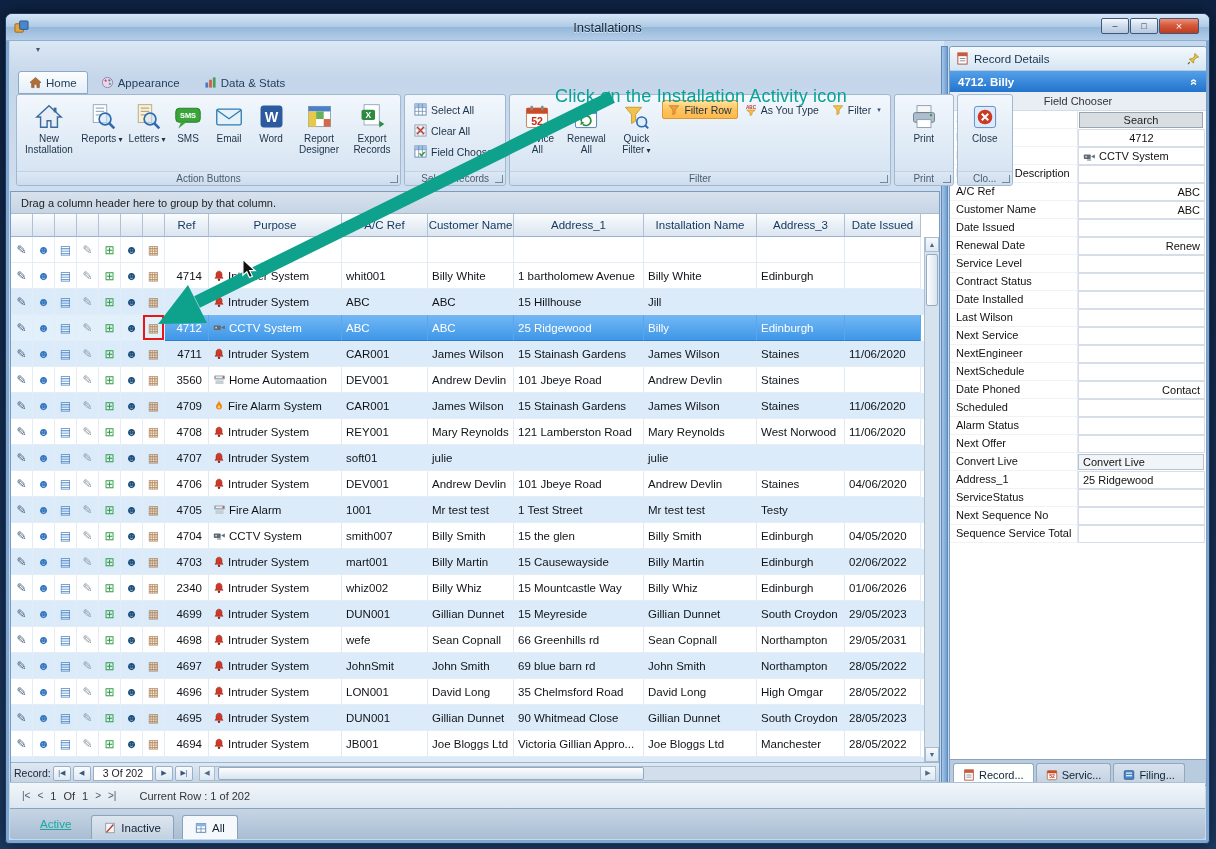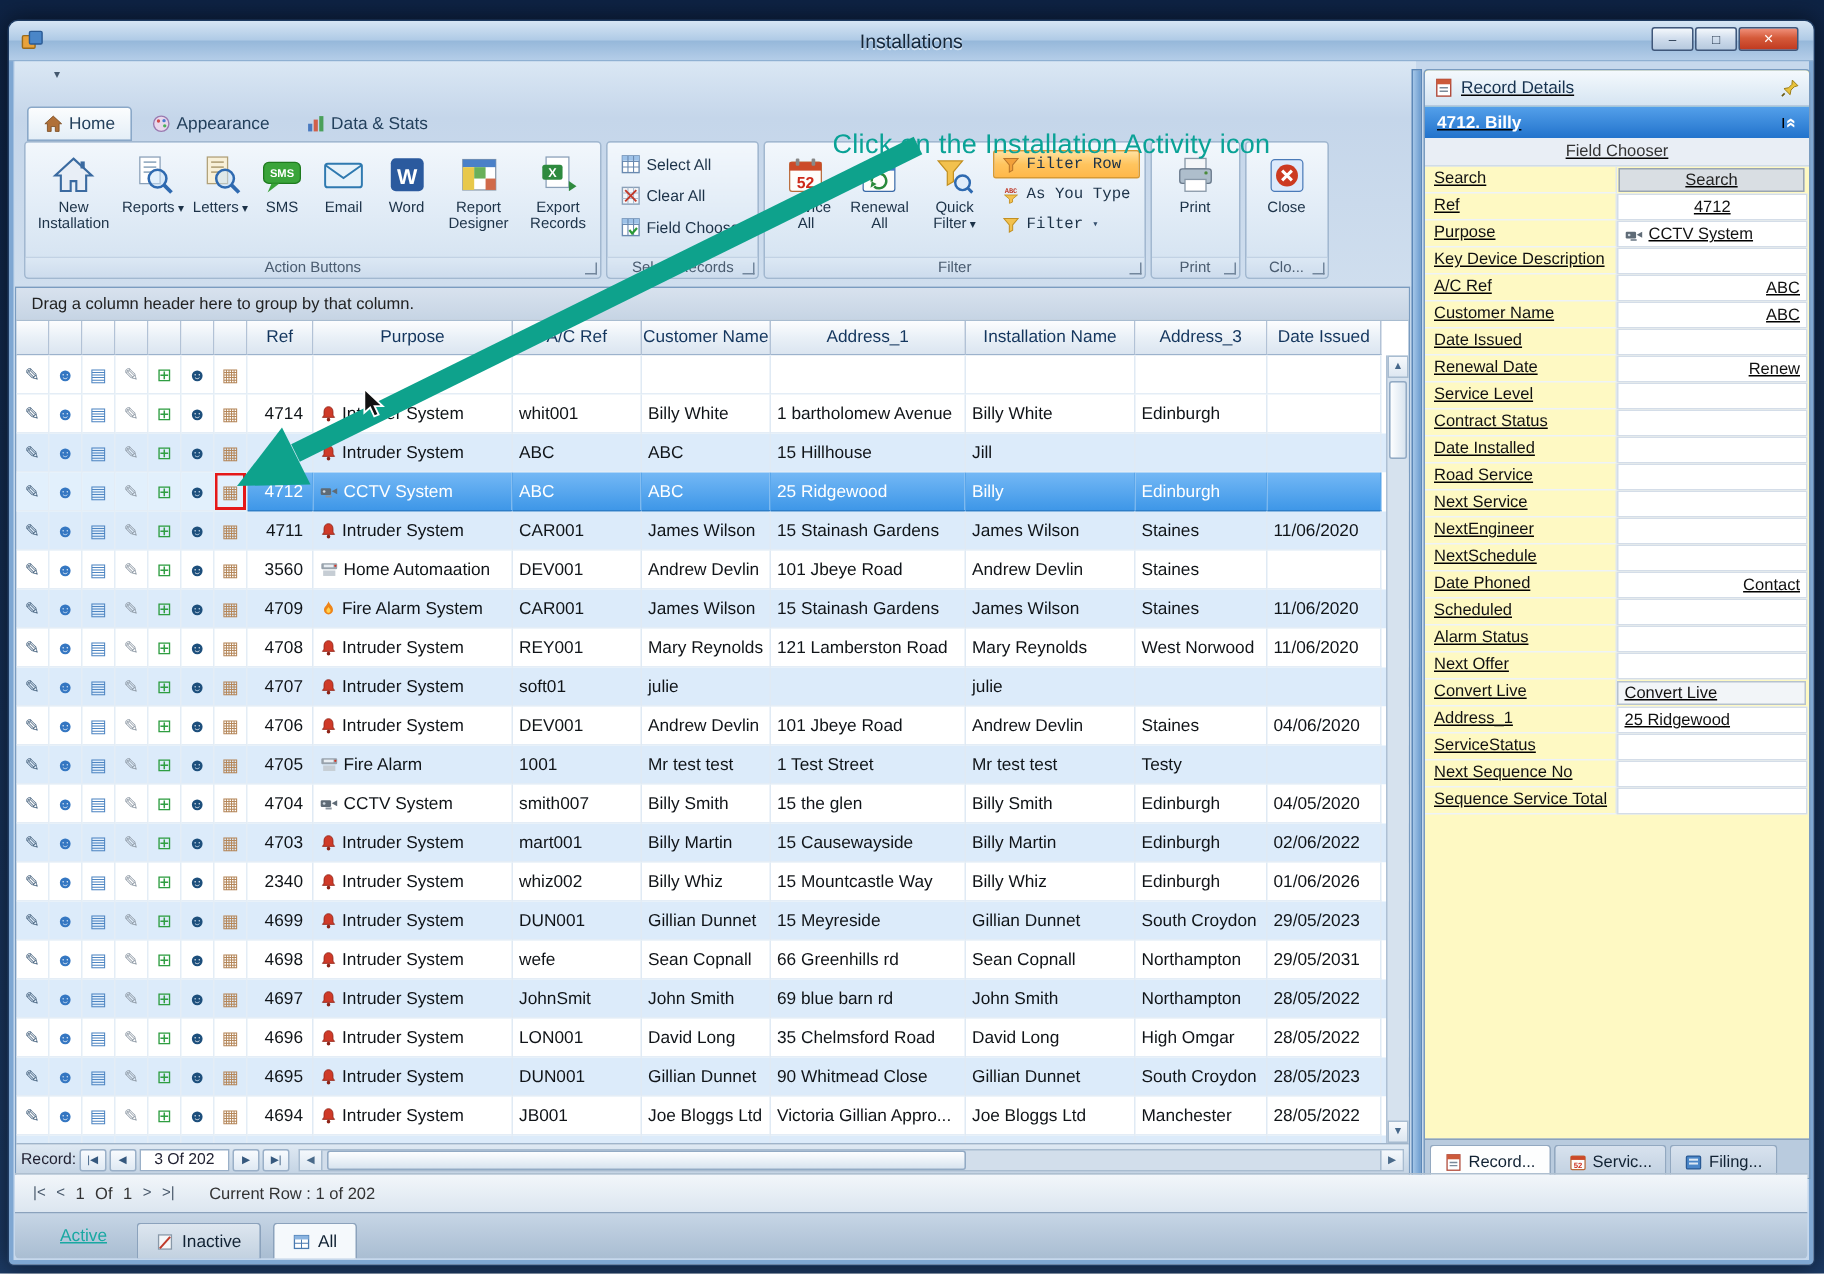--- a/index.html
+++ b/index.html
@@ -32,21 +32,21 @@
   .glabel{height:14px;font-size:10px;color:#4a5c70;display:flex;align-items:center;justify-content:center;position:relative;
     background:linear-gradient(#dce8f4,#cddced);border-top:1px solid #c2d2e4;border-radius:0 0 3px 3px;}
   .launcher{position:absolute;right:2px;bottom:2px;width:8px;height:8px;border-right:1px solid #72869c;border-bottom:1px solid #72869c;}
   .bigbtn{display:flex;flex-direction:column;align-items:center;justify-content:flex-start;padding:3px 1px 1px;border-radius:3px;
     font-size:10px;color:#1c3248;text-align:center;line-height:1.1;}
   .bigbtn .bicon{height:33px;display:flex;align-items:center;}
   .dd .blabel::after{content:" ▾";font-size:8px;}
   .smallbtn{display:flex;align-items:center;gap:4px;height:19px;padding:0 5px;font-size:10.5px;color:#1c3248;border-radius:2px;border:1px solid transparent;white-space:nowrap;}
   .smallbtn.orange{background:linear-gradient(#ffe2a0,#ffc45e 50%,#ffb84a);border-color:#d89a34;}
   .smallbtn.dd::after{content:"▾";font-size:7px;margin-left:2px;color:#35506e;}
-  .stack{display:flex;flex-direction:column;gap:1px;padding-top:3px;font-family:Liberation Mono, monospace;}
+  .stack{display:flex;flex-direction:row;gap:1px;padding-top:3px;}
   .annotation{position:absolute;left:549px;top:72px;font-size:18px;color:#0aa296;z-index:6;letter-spacing:.2px;}
 
   
   .grid{position:absolute;left:4px;top:177px;width:930px;height:593px;background:#fff;border:1px solid #7a9cc0;}
   .grouphint{position:absolute;top:0;left:0;right:0;height:22px;background:linear-gradient(#d8e2ee,#c6d4e4);
     border-bottom:1px solid #a8bcd0;font-size:11px;color:#222;display:flex;align-items:center;padding:0 10px;}
   .ghead{position:absol ute;}
   .ghead{position:absolute;top:22px;left:0;right:0;height:23px;display:flex;overflow:hidden;}
   .hcell{height:23px;display:flex;align-items:center;justify-content:center;font-size:11.5px;color:#14365e;flex:0 0 auto;
     background:linear-gradient(#fcfdfe,#e9f0f7 50%,#dbe5f0);border-right:1px solid #b2c2d6;border-bottom:1px solid #9cb2cc;}
@@ -75,21 +75,21 @@
     display:flex;align-items:center;justify-content:center;font-size:7px;color:#35587e;}
   .navpos{background:#fff;border:1px solid #9ab0c8;height:15px;display:flex;align-items:center;padding:0 9px;font-size:10.5px;}
   .hscroll{flex:1;height:15px;margin-left:4px;background:#d2deeb;border:1px solid #a8bcd0;position:relative;display:flex;}
   .harrow{width:15px;background:linear-gradient(#f4f8fc,#dde7f1);border-right:1px solid #a8bcd0;font-size:7px;
     display:flex;align-items:center;justify-content:center;color:#4a6a8a;}
   .harrow.right{margin-left:auto;border-left:1px solid #a8bcd0;border-right:none;}
   .hthumb{position:absolute;left:18px;width:58%;top:0;bottom:0;background:linear-gradient(#fdfeff,#d8e4ef);border:1px solid #92aac4;border-radius:2px;}
 
   
   .splitter{position:absolute;left:935px;top:32px;width:7px;height:740px;background:linear-gradient(90deg,#a4c6e8,#6f9ed0);border:1px solid #5d88b8;}
-  .panel{position:absolute;left:943px;top:32px;width:258px;height:740px;background:#fef9c3;border:1px solid #7a9cc0;border-radius:3px 3px 0 0;text-decoration:underline;}
+  .panel{position:absolute;left:943px;top:32px;width:258px;height:740px;background:#ffffff;border:1px solid #7a9cc0;border-radius:3px 3px 0 0;}
   .phead{height:24px;display:flex;align-items:center;gap:5px;padding:0 6px;font-size:11.5px;color:#16324f;
     background:linear-gradient(#f4f9fd,#d6e5f2);border-bottom:1px solid #b8cade;border-radius:3px 3px 0 0;}
   .pin{margin-left:auto;display:flex;}
   .pblue{height:21px;display:flex;align-items:center;padding:0 8px;background:linear-gradient(#54a0ea,#2273cc);
     color:#fff;font-weight:bold;font-size:11.5px;}
   .collapse{margin-left:auto;transform:rotate(90deg);font-size:12px;font-weight:bold;}
   .pchooser{height:19px;display:flex;align-items:center;justify-content:center;background:#e9eef5;
     border-bottom:1px solid #d0dce8;font-size:11px;color:#333;}
   .pfields{}
   .frow{display:flex;height:18px;align-items:stretch;}
@@ -1054,21 +1054,21 @@
         </div>
         <div class="frow">
           <span class="flab">Contract Status</span>
           <span class="fval"></span>
         </div>
         <div class="frow">
           <span class="flab">Date Installed</span>
           <span class="fval"></span>
         </div>
         <div class="frow">
-          <span class="flab">Road Service</span>
+          <span class="flab">Last Wilson</span>
           <span class="fval"></span>
         </div>
         <div class="frow">
           <span class="flab">Next Service</span>
           <span class="fval"></span>
         </div>
         <div class="frow">
           <span class="flab">NextEngineer</span>
           <span class="fval"></span>
         </div>

